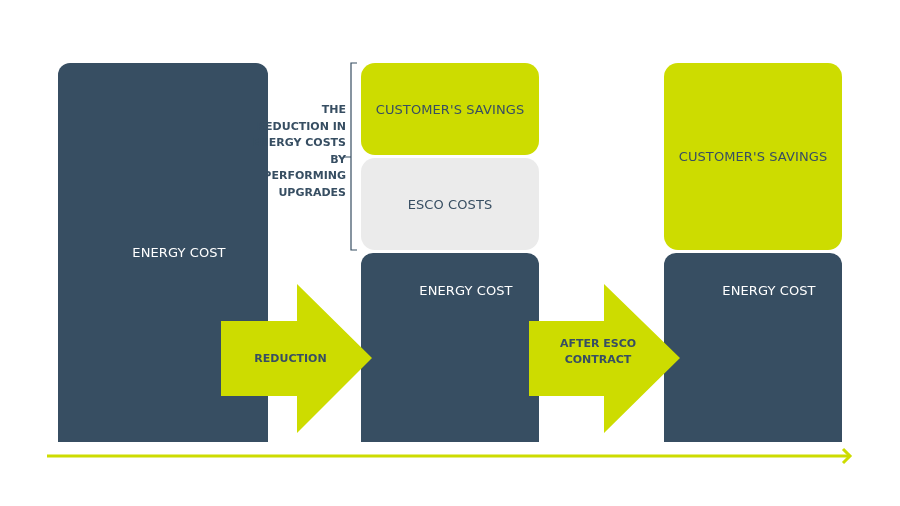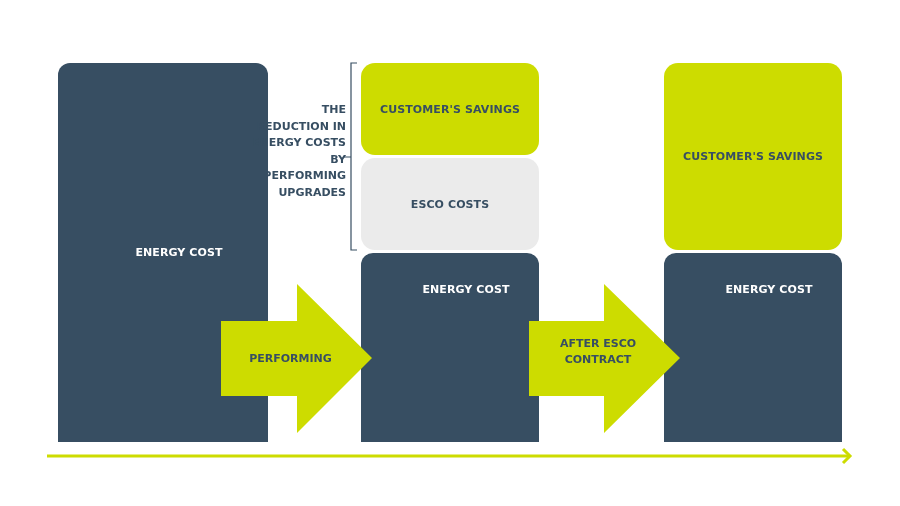--- a/index.html
+++ b/index.html
@@ -1,19 +1,19 @@
 <!DOCTYPE html>
 <html><head>
 <meta charset="utf-8">
 <style>
   html, body { margin: 0; padding: 0; background: #ffffff; }
   body { width: 900px; height: 506px; position: relative; overflow: hidden;
          font-family: "DejaVu Sans", sans-serif; }
   .box { position: absolute; display: flex; align-items: center; justify-content: center;
-         text-align: center; font-weight: bold; font-size: 11px; letter-spacing: 0.1px; }
+         text-align: center; font-weight: normal; font-size: 13px; letter-spacing: 0.1px; }
   .dark { background: #374e62; color: #ffffff; padding-left: 32px; }
   .lime { background: #cddc00; color: #374e62; }
   .grey { background: #ebebeb; color: #374e62; }
   .r-top { border-radius: 12px 12px 0 0; }
   .r-all { border-radius: 14px; }
   .label-top { align-items: flex-start; padding-top: 30px; box-sizing: border-box; }
   .side-label { position: absolute; left: 246px; top: 102px; width: 100px; text-align: right;
                 font-weight: bold; font-size: 11px; line-height: 16.5px; color: #374e62; }
   svg.overlay { position: absolute; left: 0; top: 0; }
   .arrow-text { position: absolute; display: flex; align-items: center; justify-content: center;
@@ -51,17 +51,17 @@
 
   <polygon points="221,321 297,321 297,284 372,358 297,433 297,396 221,396" fill="#cddc00"></polygon>
 
   <polygon points="529,321 604,321 604,284 680,358 604,433 604,396 529,396" fill="#cddc00"></polygon>
 
   <line x1="47" y1="456" x2="850" y2="456" stroke="#cddc00" stroke-width="3"></line>
   <polyline points="843,449 850,456 843,463" fill="none" stroke="#cddc00" stroke-width="3" stroke-linejoin="miter"></polyline>
 </svg>
 
 <div class="arrow-text" style="left:228px; top:321px; width:125px; height:75px;">
-  <span>PERFORMING</span>
+  <span>REDUCTION</span>
 </div>
 <div class="arrow-text" style="left:553px; top:314px; width:90px; height:75px;">
   <span>AFTER ESCO CONTRACT</span>
 </div>
 
 </body></html>

